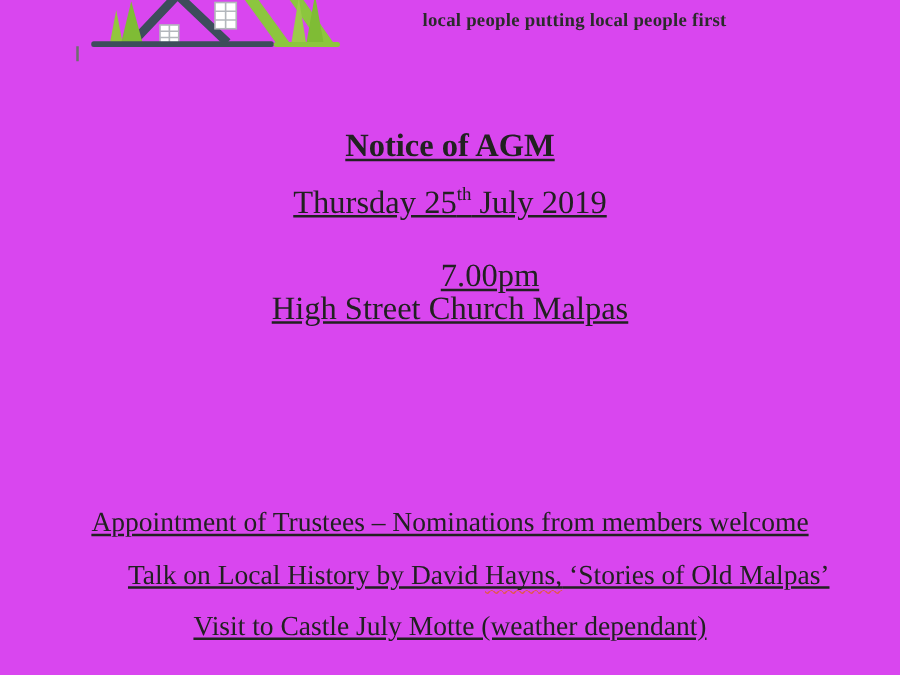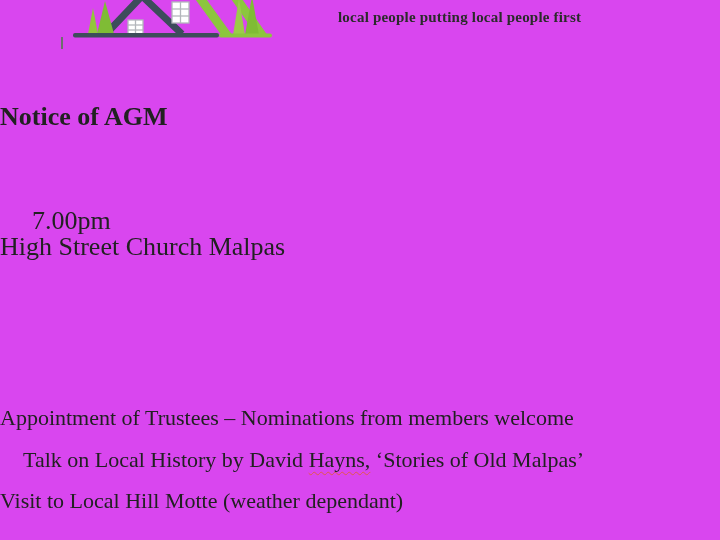--- a/index.html
+++ b/index.html
@@ -34,22 +34,24 @@
     font-size: 15px;
     font-weight: bold;
     letter-spacing: 0.2px;
     color: #2b2b2b;
     white-space: nowrap;
   }
   .line {
     position: absolute;
     left: 0;
     width: 720px;
+    text-align: center;
     white-space: nowrap;
     color: #212121;
+    text-decoration: underline;
   }
   .h   { font-size: 26px; }
   .item{ font-size: 22px; }
   .bold{ font-weight: bold; }
   .t-title  { top: 102px; }
   .t-date   { top: 147px; }
   .t-time   { top: 206px; margin-left: 32px; }
   .t-venue  { top: 232px; }
   .t-include{ top: 363px; }
   .t-item1  { top: 405px; }
@@ -104,25 +106,26 @@
       <rect x="183" y="33.5" width="53" height="4" rx="2" fill="#8cc63e"></rect>
     </svg>
   </div>
 
   <div class="cursor-mark"></div>
 
   <div class="tagline">local people putting local people first</div>
 
   <div class="line h bold t-title">Notice of AGM</div>
 
+  <div class="line h t-date"><span>Thursday 25</span><sup class="ord">th</sup><span> July 2019</span></div>
 
   <div class="line h t-time">7.00pm</div>
 
   <div class="line h t-venue">High Street Church Malpas</div>
 
 
   <div class="line item t-item1">Appointment of Trustees – Nominations from members welcome</div>
 
   <div class="line item t-item2"><span>Talk on Local History by David </span><span class="misspelled">Hayns,</span><span> ‘Stories of Old Malpas’</span></div>
 
-  <div class="line item t-item3">Visit to Local Hill Motte (weather dependant)</div>
+  <div class="line item t-item3">Visit to Castle July Motte (weather dependant)</div>
 
 </div>
 
 </body></html>

